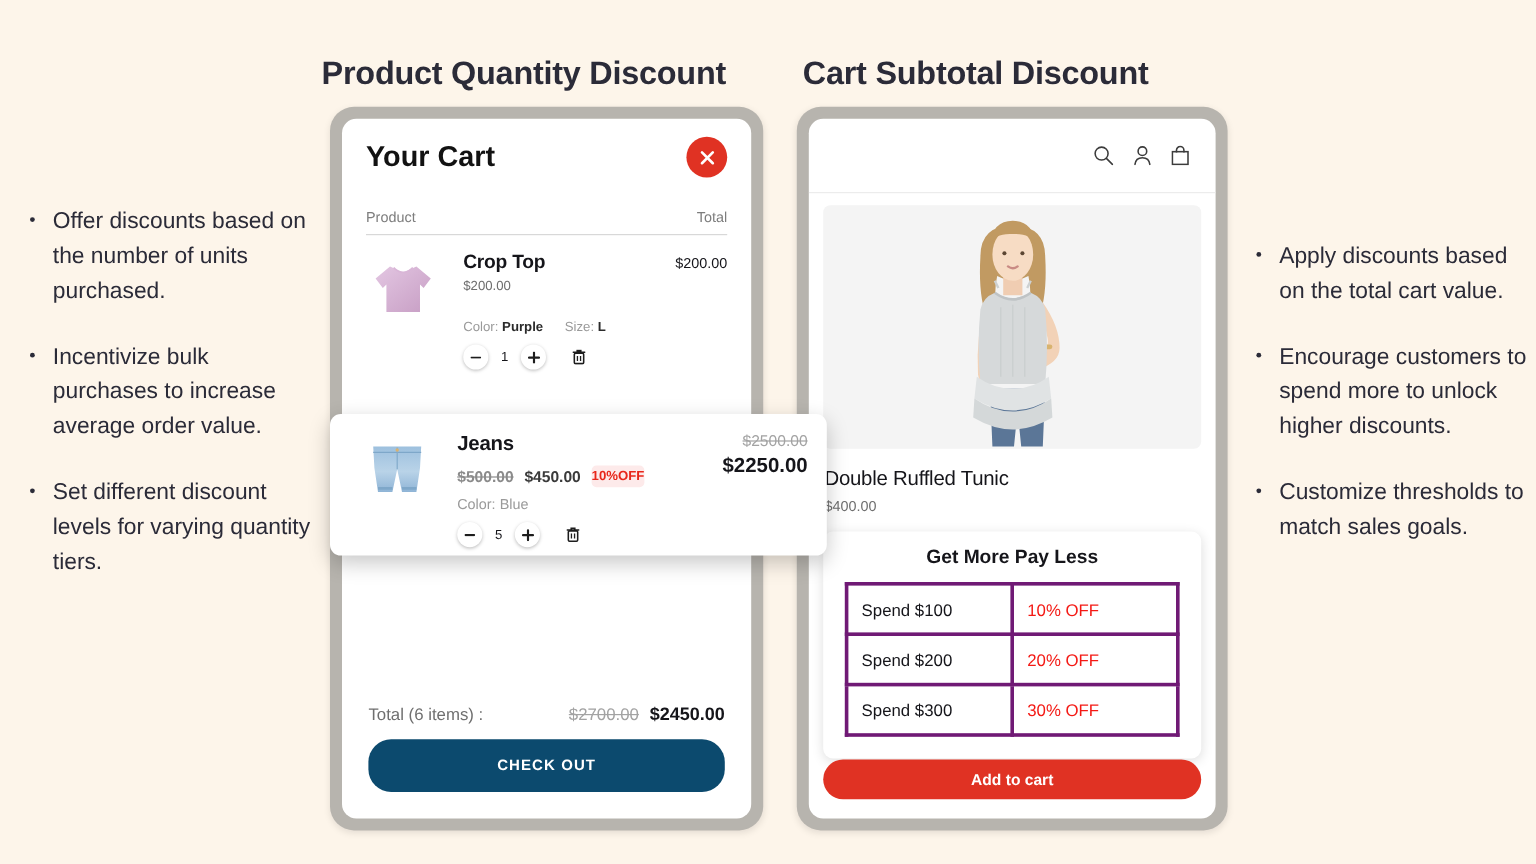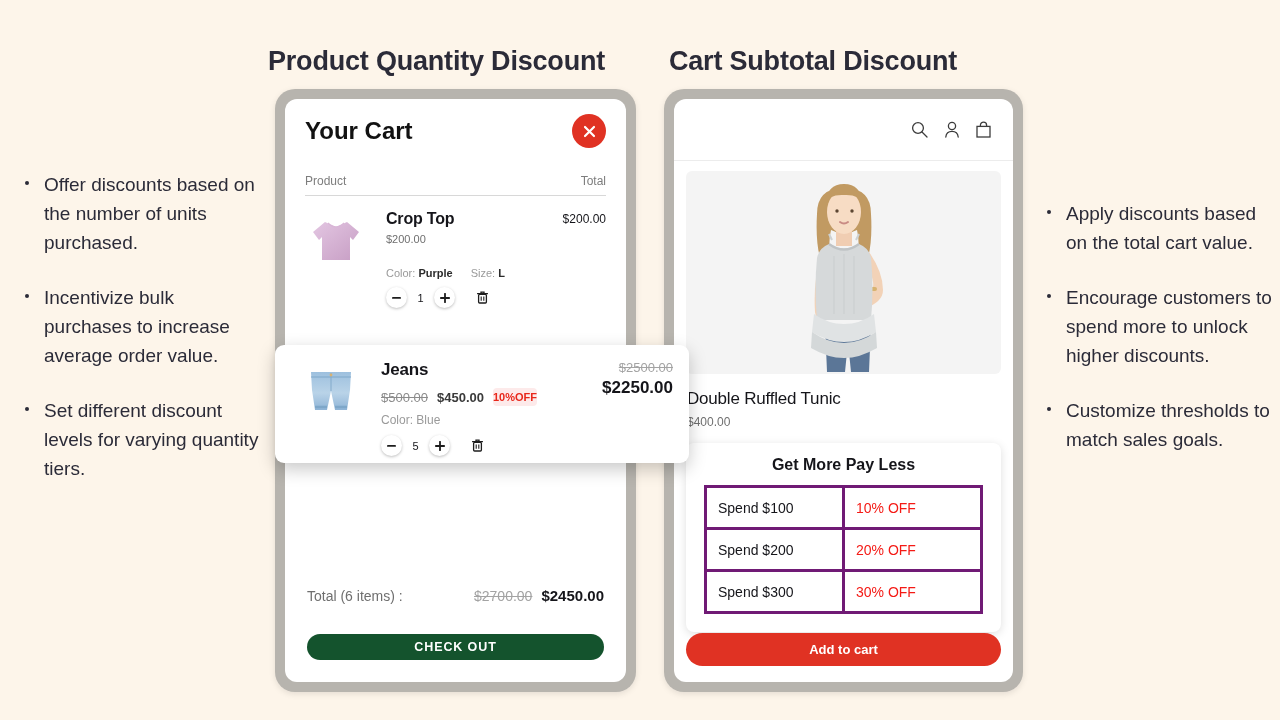--- a/index.html
+++ b/index.html
@@ -118,21 +118,21 @@
     background: #ffffff;
     border-radius: 9px;
     box-shadow: 0 6px 18px rgba(0,0,0,.22);
     display: flex;
     padding: 15px 16px 0 25px;
     z-index: 5;
   }
   .hl-name { font-size: 17px; font-weight: bold; color: #15151a; letter-spacing: -.2px; }
   .hl-pricerow { display: flex; align-items: center; gap: 9px; margin-top: 8px; }
   .strike { text-decoration: line-through; color: #8b8b8b; }
-  .hl-old { font-size: 13px; font-weight: normal; }
+  .hl-old { font-size: 13px; font-weight: bold; }
   .hl-new { font-size: 13px; font-weight: bold; color: #3a3a3a; }
   .off-badge {
     background: #fdeaea; color: #e8271b;
     font-size: 11px; font-weight: bold;
     padding: 3px 0; border-radius: 4px;
   }
   .hl-color { font-size: 12px; color: #9a9a9a; margin-top: 7px; }
   .hl-right { text-align: right; white-space: nowrap; }
   .hl-right .t-old { font-size: 13px; color: #a3a3a3; text-decoration: line-through; }
   .hl-right .t-new { font-size: 17px; font-weight: bold; color: #15151a; margin-top: 3px; }
@@ -143,22 +143,22 @@
     display: flex; align-items: baseline; justify-content: space-between;
     padding: 0 22px;
   }
   .total-label { font-size: 14px; color: #6f6f6f; }
   .total-vals { display: flex; align-items: baseline; gap: 9px; }
   .total-old { font-size: 14px; color: #a3a3a3; text-decoration: line-through; }
   .total-new { font-size: 15px; font-weight: bold; color: #15151a; }
 
   .cta {
     position: absolute; left: 22px; right: 22px; bottom: 22px;
-    height: 26px; border-radius: 19px;
-    background: #14532d; color: #fff;
+    height: 44px; border-radius: 19px;
+    background: #0c4a6e; color: #fff;
     border: none; cursor: pointer;
     font-family: "Liberation Sans", sans-serif;
     font-size: 12.5px; font-weight: bold; letter-spacing: .9px;
   }
 
   
   .pdp-top {
     height: 62px;
     border-bottom: 1px solid #ececec;
     display: flex; align-items: center; justify-content: flex-end;

